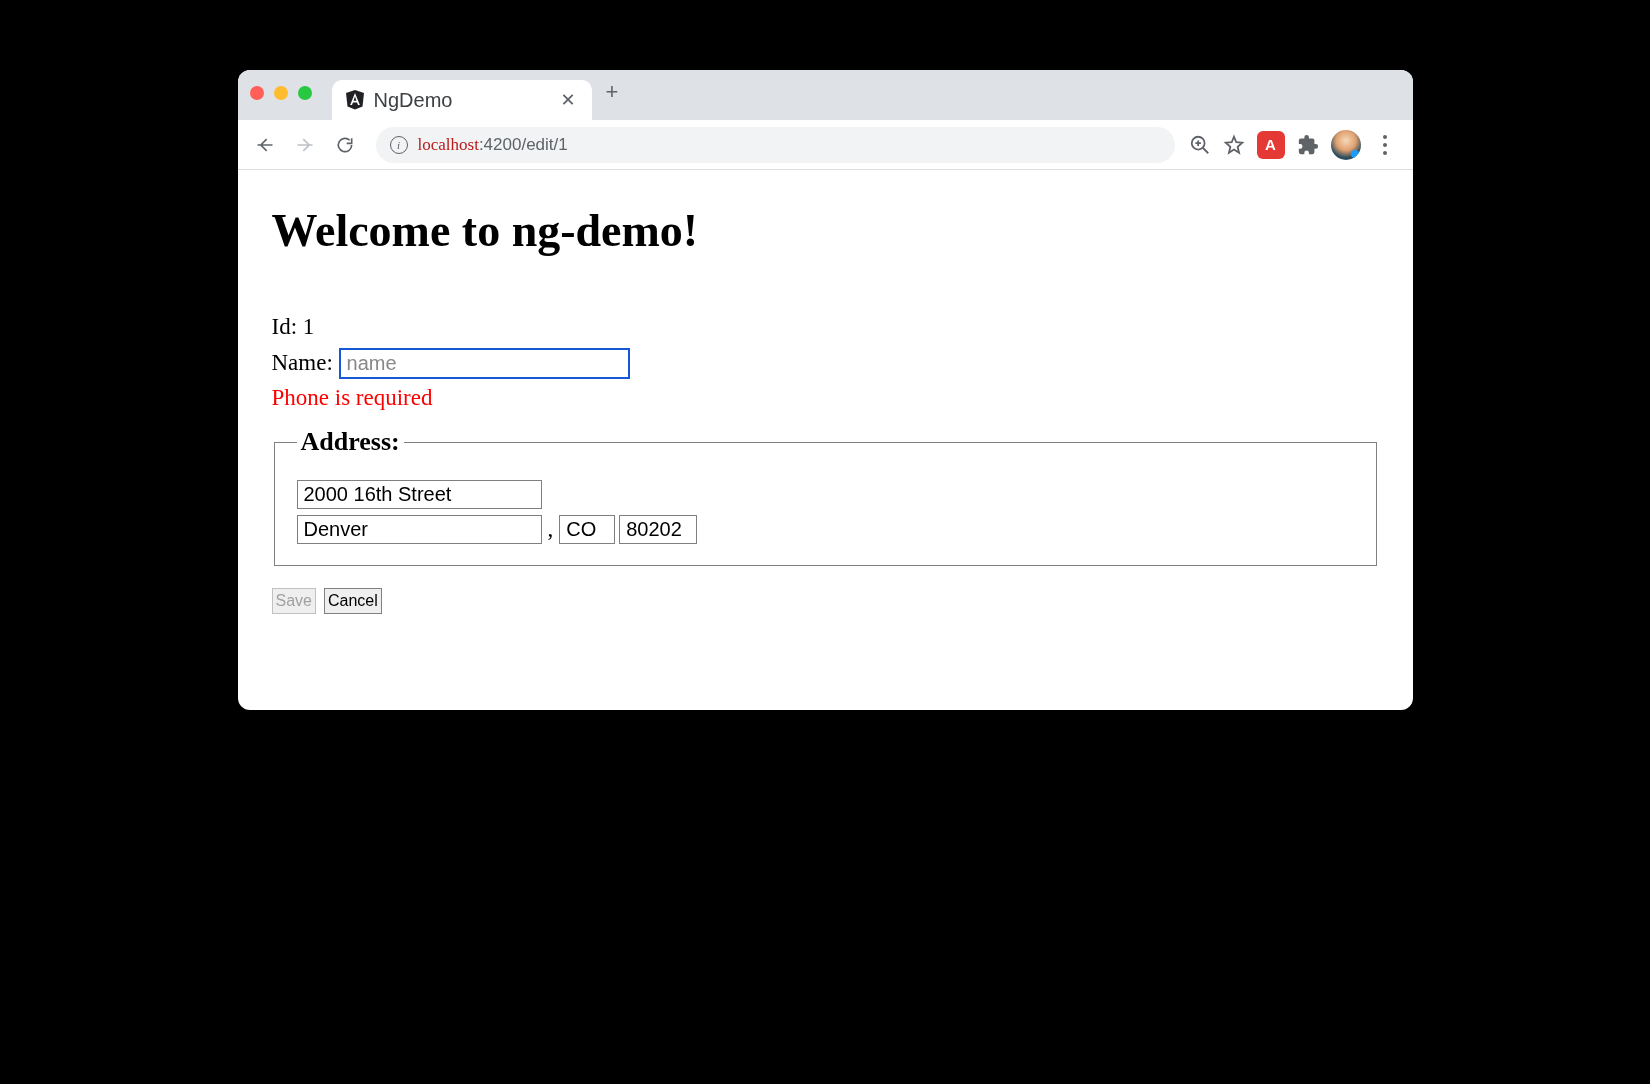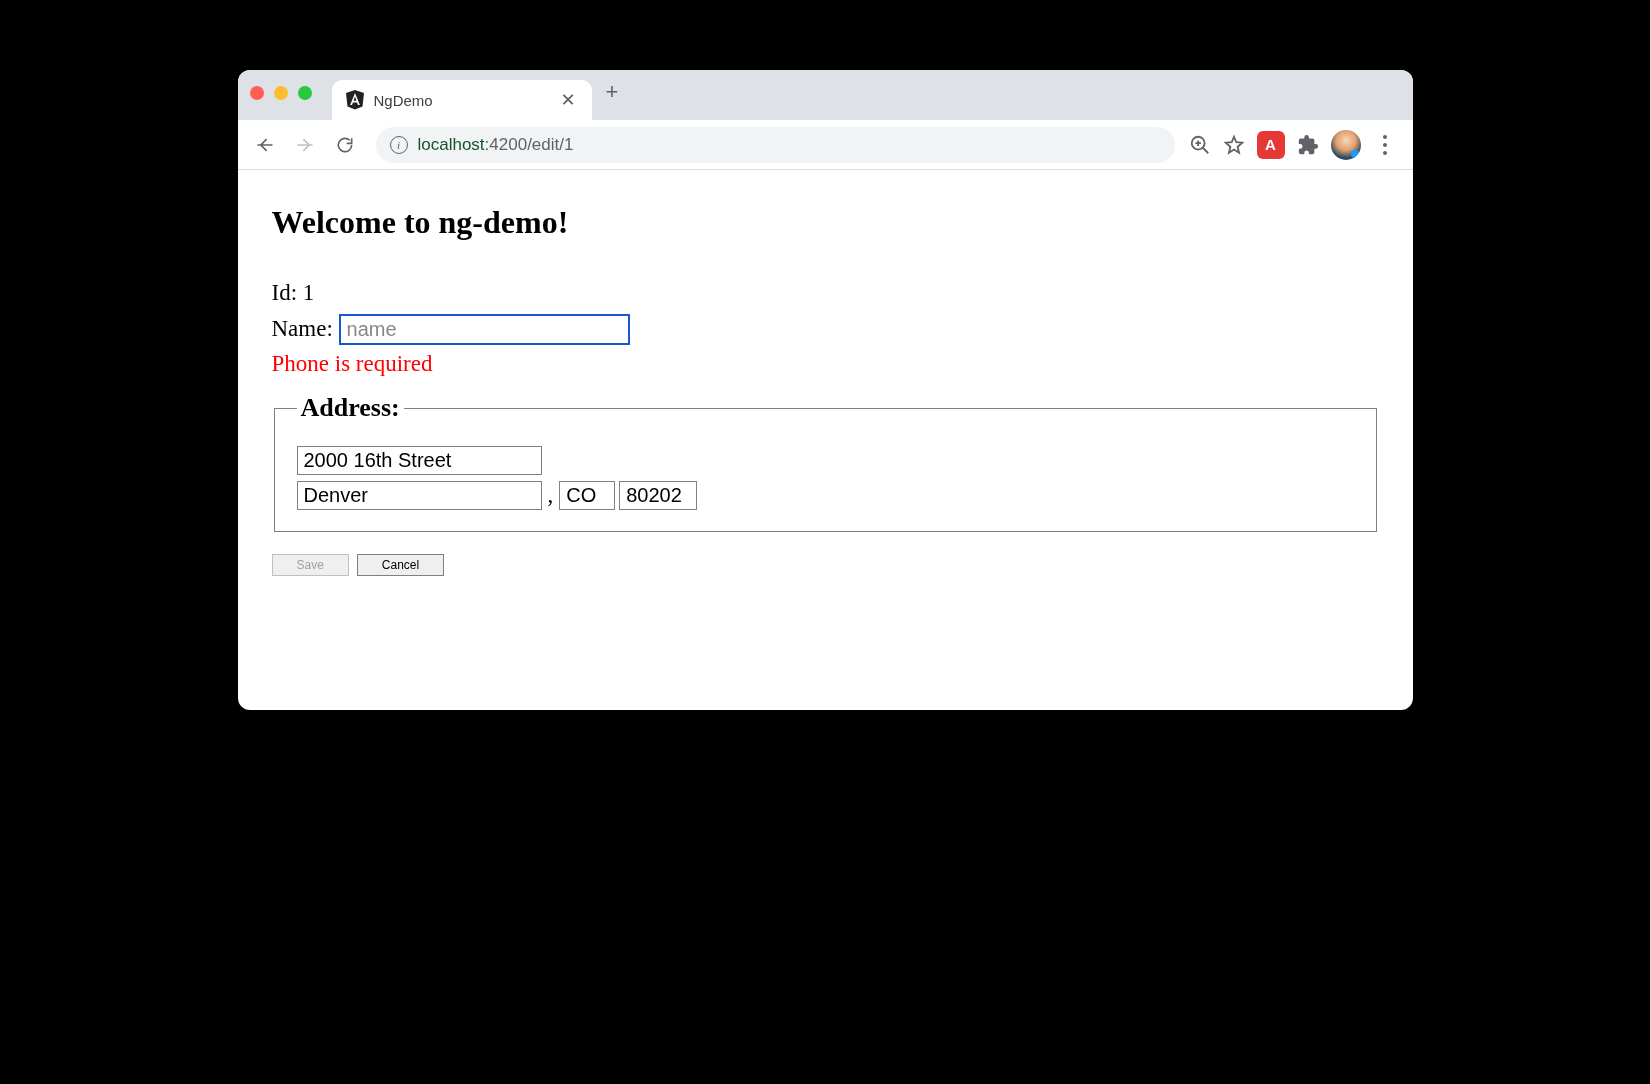--- a/index.html
+++ b/index.html
@@ -54,21 +54,21 @@
       gap: 10px;
       min-width: 260px;
       position: relative;
     }
     .tab-favicon {
       width: 18px;
       height: 20px;
       flex-shrink: 0;
     }
     .tab-title {
-      font-size: 15px;
+      font-size: 20px;
       color: #3c4043;
       flex: 1;
     }
     .tab-close {
       font-size: 18px;
       color: #5f6368;
       cursor: pointer;
       line-height: 1;
       padding: 2px;
     }
@@ -120,21 +120,21 @@
       border-radius: 50%;
       display: flex;
       align-items: center;
       justify-content: center;
       font-size: 11px;
       font-family: serif;
       font-style: italic;
       flex-shrink: 0;
     }
     .addressbar .url-text { color: #202124; }
-    .addressbar .url-host { color: #14532d; }
+    .addressbar .url-host { color: #b91c1c; font-family: Liberation Serif, serif; }
     .addressbar .url-path { color: #5f6368; }
     .right-icons {
       display: flex;
       align-items: center;
       gap: 12px;
       padding-right: 6px;
     }
     .right-icons .icon {
       width: 22px;
       height: 22px;
@@ -187,23 +187,23 @@
       background: #5f6368;
       border-radius: 50%;
     }
     .page {
       padding: 10px 34px 60px;
       font-family: "Times New Roman", Times, serif;
       color: #000;
       min-height: 540px;
     }
     .page h1 {
-      font-size: 32px;
+      font-size: 46px;
       font-weight: bold;
-      margin: 24px 0 34px;
+      margin: 24px 0 52px;
     }
     .form-body {
       font-size: 23px;
       line-height: 1.55;
     }
     .form-body label { white-space: nowrap; }
     .form-body input {
       font-family: Arial, sans-serif;
       font-size: 20px;
       padding: 2px 6px;
@@ -238,22 +238,22 @@
     input.zip-input { width: 78px; }
     .address-row2 { display: flex; align-items: center; gap: 4px; }
     .comma { font-size: 23px; padding: 0 2px; }
     .button-row {
       margin-top: 22px;
       display: flex;
       gap: 8px;
     }
     .button-row button {
       font-family: Arial, sans-serif;
-      font-size: 12px;
-      padding: 3px 24px;
+      font-size: 16px;
+      padding: 3px 3px;
       border: 1.5px solid #808080;
       background: #efefef;
       cursor: pointer;
     }
     .button-row button[disabled] {
       color: #a0a0a0;
       background: #efefef;
       border-color: #c0c0c0;
       cursor: default;
     }

